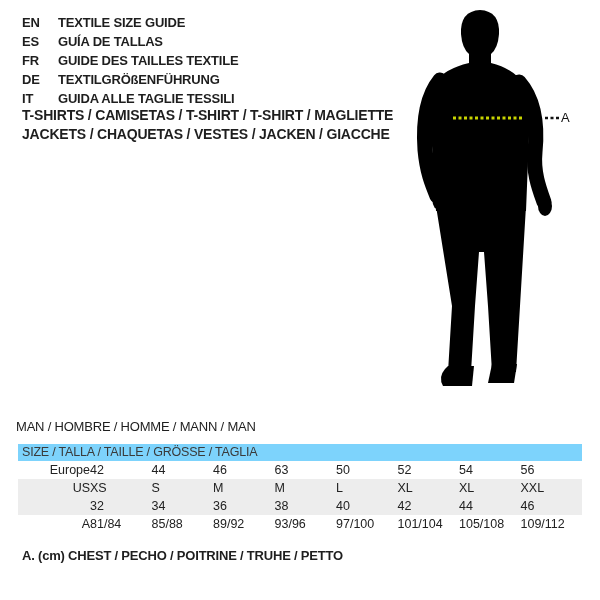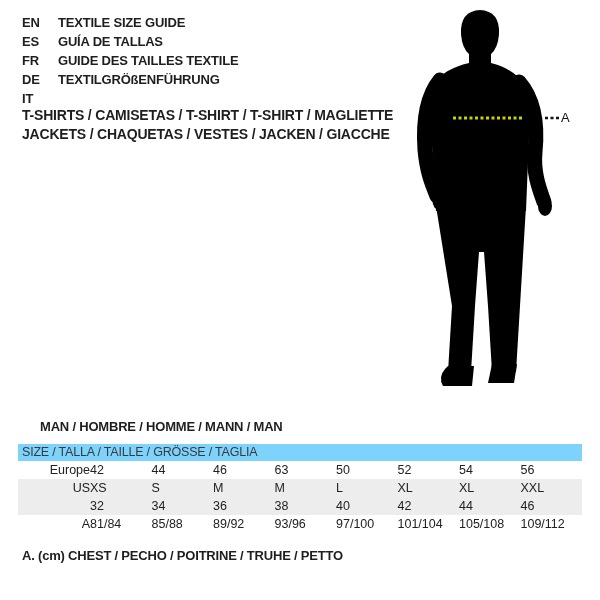--- a/index.html
+++ b/index.html
@@ -10,21 +10,21 @@
   
   .lang-list{position:absolute;left:22px;top:13px;}
   .lang-row{display:flex;font-size:13px;line-height:19px;font-weight:700;letter-spacing:-0.2px;}
   .lang-code{width:36px;flex:0 0 36px;}
   
   .categories{position:absolute;left:22px;top:106px;font-size:14px;font-weight:700;line-height:18.5px;letter-spacing:-0.2px;}
   
   .figure{position:absolute;left:398px;top:6px;width:170px;height:390px;}
   .a-label{position:absolute;left:561px;top:110px;font-size:13px;font-weight:400;color:#111;}
   
-  .man-title{position:absolute;left:40px;top:419px;font-size:13px;font-weight:700;letter-spacing:-0.2px;}
+  .man-title{position:absolute;left:16px;top:419px;font-size:13px;font-weight:400;letter-spacing:-0.2px;}
   
   .size-table{position:absolute;left:18px;top:444px;width:564px;font-size:12.5px;}
   .thead{height:17px;line-height:17px;background:#7dd3fc;color:#3a3a3a;padding-left:4px;letter-spacing:-0.2px;}
   .trow{display:flex;height:18px;line-height:18px;color:#222;}
   .trow.shaded{background:#ededed;}
   .tlabel{flex:0 0 68px;padding-left:4px;text-align:right;}
   .tcell{flex:1;text-align:left;}
   
   .footnote{position:absolute;left:22px;top:548px;font-size:13px;font-weight:700;letter-spacing:-0.2px;}
 </style>
@@ -45,20 +45,21 @@
     <div class="lang-row">
       <span class="lang-code">FR</span>
       <span class="lang-label">GUIDE DES TAILLES TEXTILE</span>
     </div>
     <div class="lang-row">
       <span class="lang-code">DE</span>
       <span class="lang-label">TEXTILGRÖßENFÜHRUNG</span>
     </div>
     <div class="lang-row">
       <span class="lang-code">IT</span>
+      <span class="lang-label">GUIDA ALLE TAGLIE TESSILI</span>
     </div>
   </div>
 
   <div class="categories">
     <div>T-SHIRTS / CAMISETAS / T-SHIRT / T-SHIRT / MAGLIETTE</div>
     <div>JACKETS / CHAQUETAS / VESTES / JACKEN / GIACCHE</div>
   </div>
 
   <svg class="figure" viewBox="0 0 170 390" width="170" height="390" xmlns="http://www.w3.org/2000/svg">
     <g fill="#000000">

